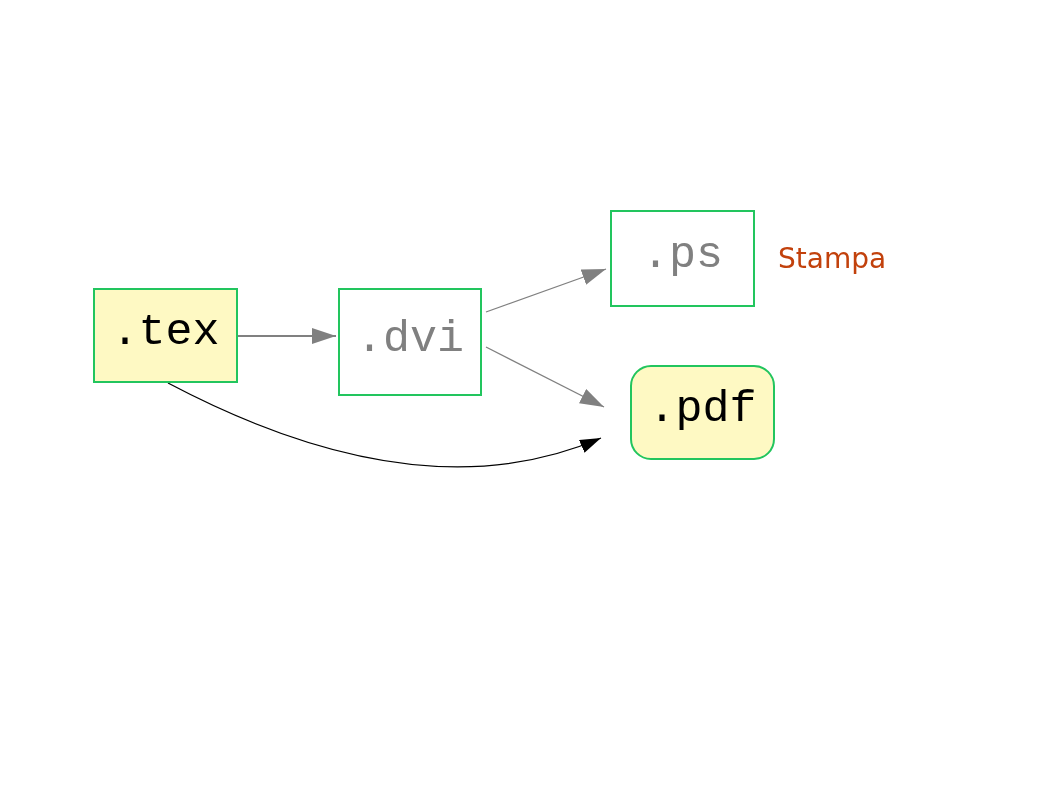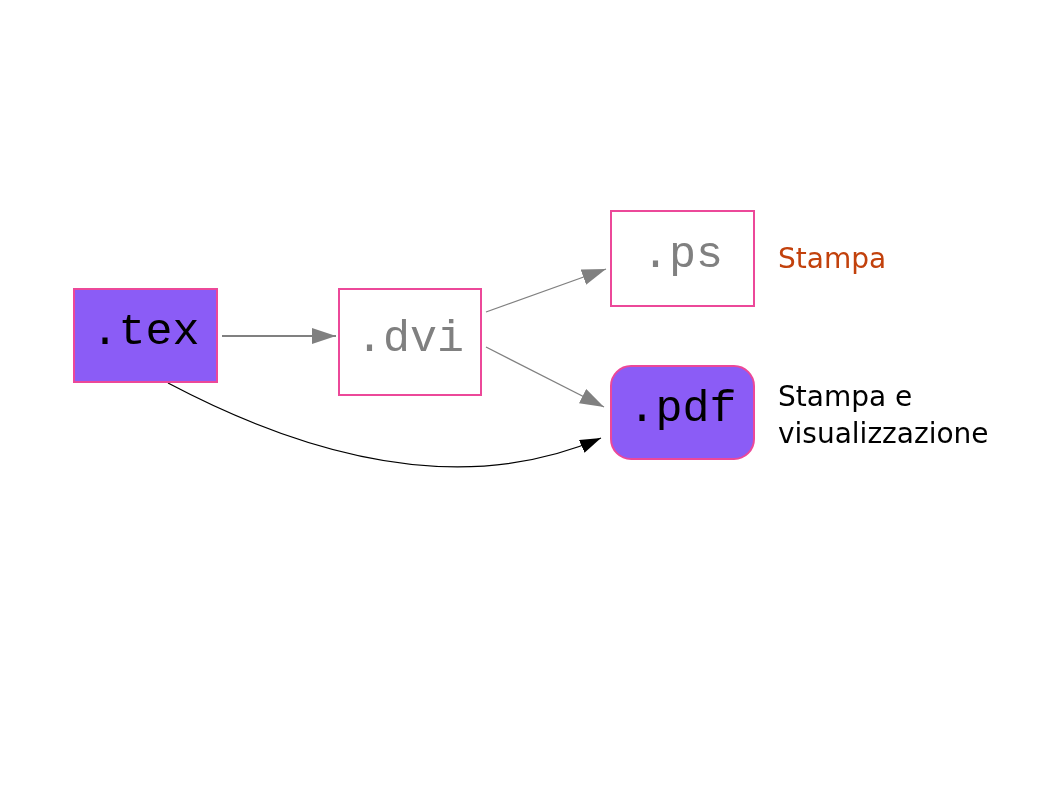--- a/index.html
+++ b/index.html
@@ -11,30 +11,30 @@
     position: relative;
     width: 1058px;
     height: 794px;
     background: #ffffff;
     overflow: hidden;
     font-family: "DejaVu Sans", "Liberation Sans", sans-serif;
   }
   .node {
     position: absolute;
     box-sizing: border-box;
-    border: 2px solid #ec4899;
+    border: 2px solid #22c55e;
     display: flex;
     align-items: center;
     justify-content: center;
     font-family: "Liberation Mono", "DejaVu Sans Mono", monospace;
     font-size: 45px;
     line-height: 1;
     padding-bottom: 6px;
   }
-  .node-highlight { background: #8b5cf6; }
+  .node-highlight { background: #fef9c3; margin-left: 20px; }
   .node-plain     { background: #ffffff; }
   .label-black { color: #000000; }
   .label-gray  { color: #808080; }
 
   #node-tex { left: 73px;  top: 288px; width: 145px; height: 95px; }
   #node-dvi { left: 338px; top: 288px; width: 144px; height: 108px; }
   #node-ps  { left: 610px; top: 210px; width: 145px; height: 97px; }
   #node-pdf { left: 610px; top: 365px; width: 145px; height: 95px; border-radius: 21px; }
 
   .note {
@@ -90,16 +90,14 @@
   <div id="node-tex" class="node node-highlight label-black">.tex</div>
 
   <div id="node-dvi" class="node node-plain label-gray">.dvi</div>
 
   <div id="node-ps" class="node node-plain label-gray">.ps</div>
 
   <div id="node-pdf" class="node node-highlight label-black">.pdf</div>
 
   <div id="note-ps" class="note">Stampa</div>
 
-  <div id="note-pdf" class="note">Stampa e
-visualizzazione</div>
 
 </div>
 
 </body></html>

